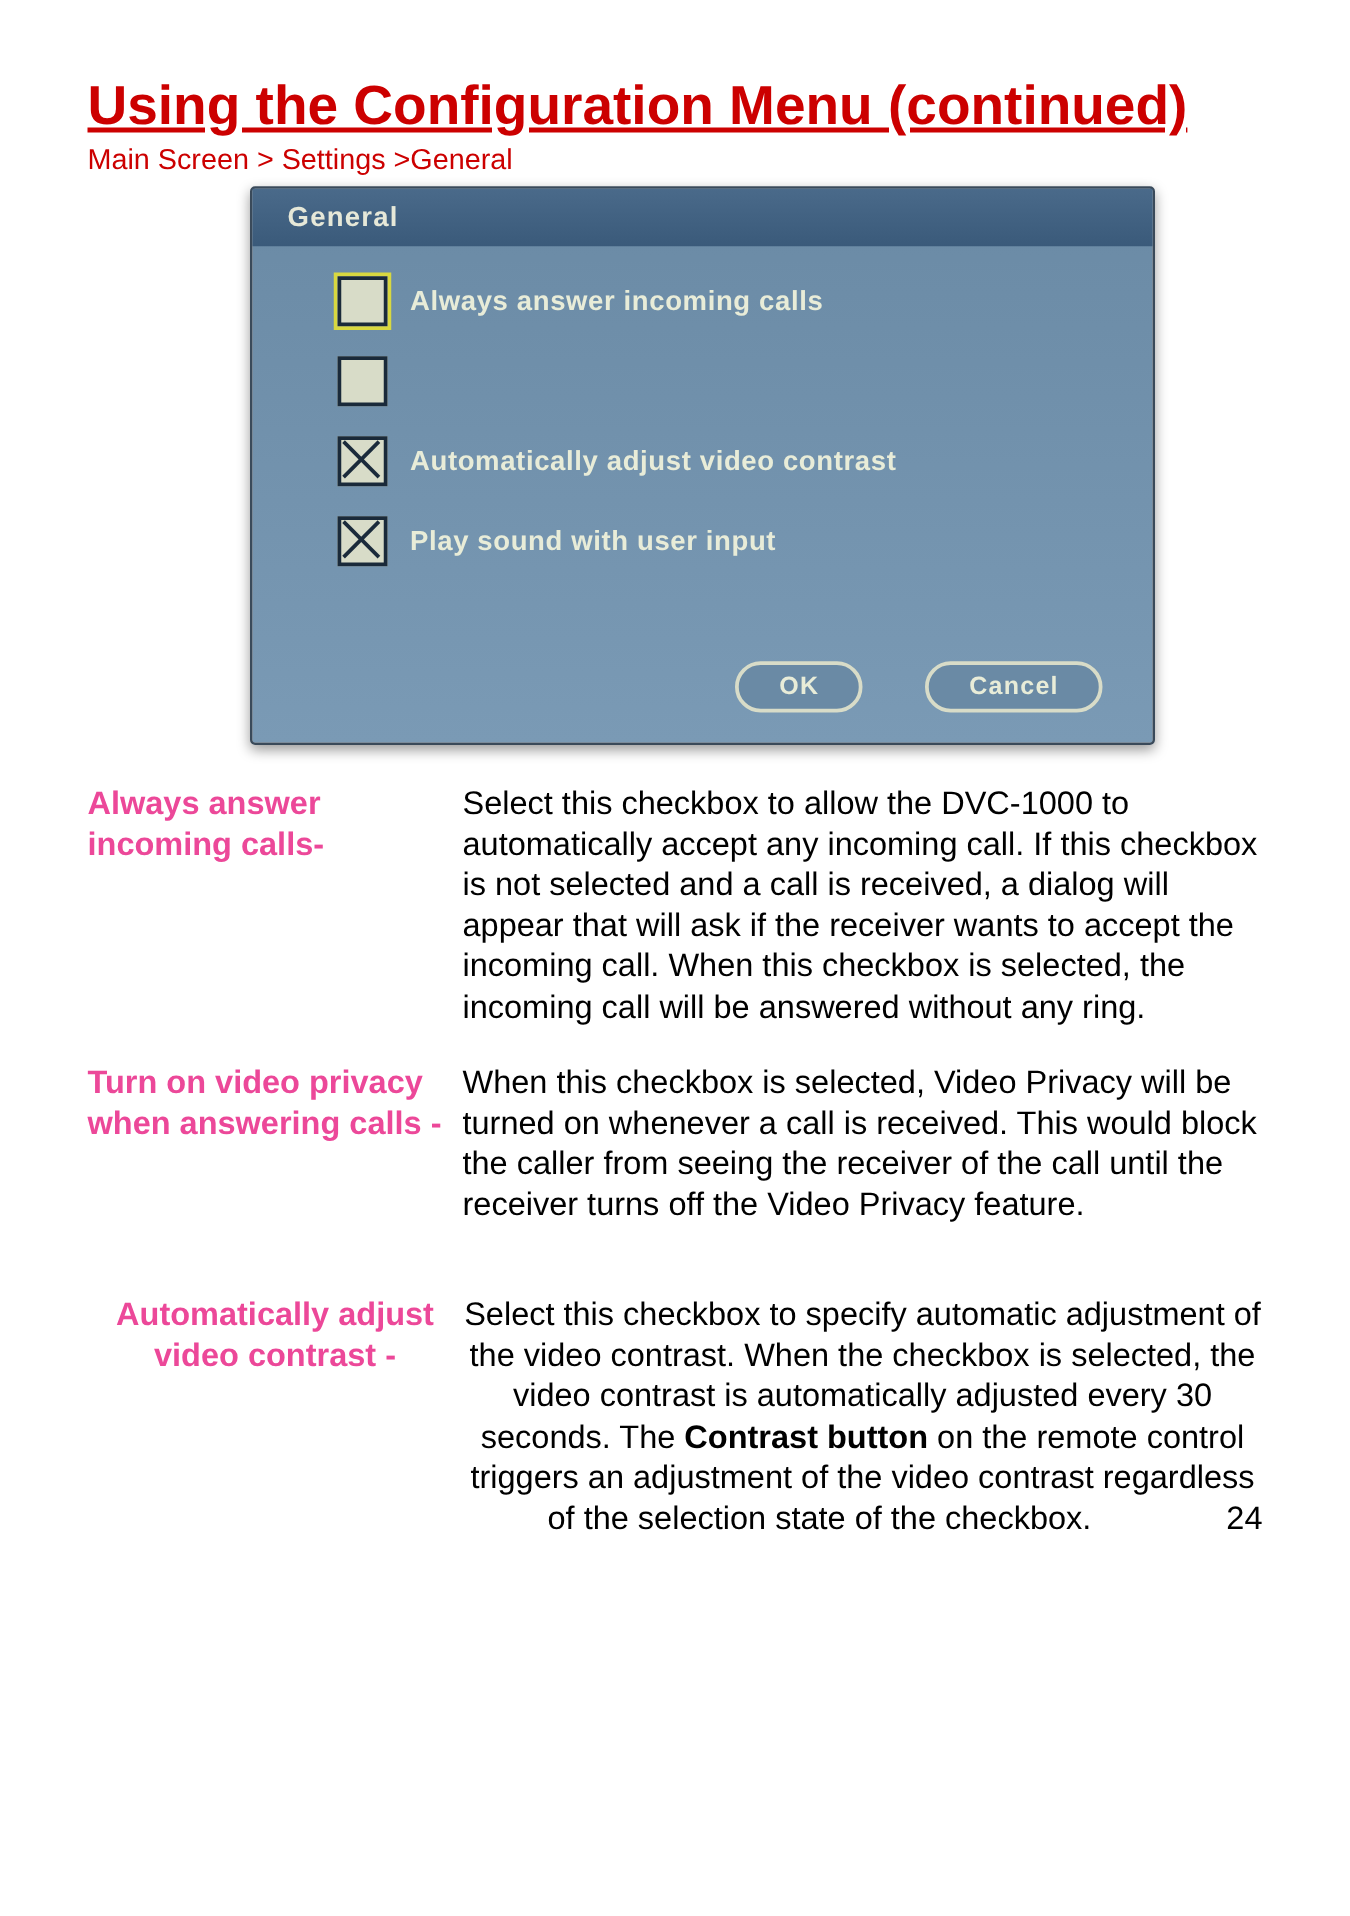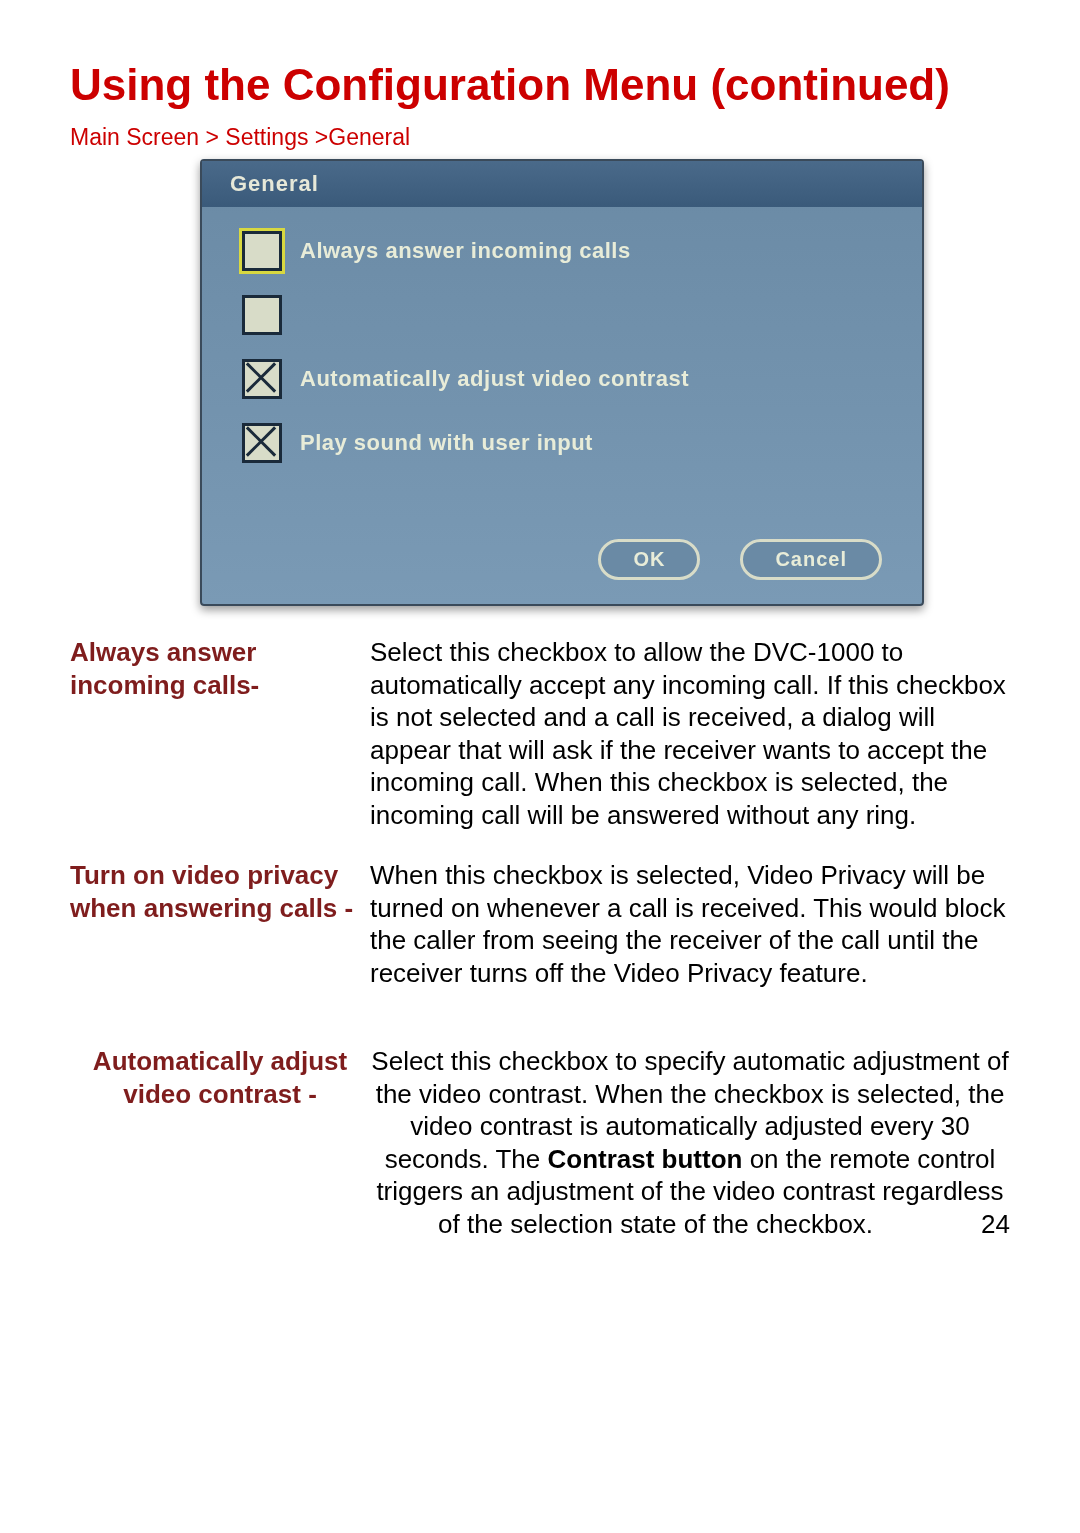--- a/index.html
+++ b/index.html
@@ -9,21 +9,22 @@
     font-family: Arial, Helvetica, sans-serif;
     width: 1080px;
   }
   .page {
     padding: 60px 70px 40px 70px;
   }
   .title {
     color: #cc0000;
     font-size: 44px;
     font-weight: bold;
-    margin-bottom: 14px;
+    margin-bottom: 4px;
+    text-decoration: underline;
   }
   .breadcrumb {
     color: #cc0000;
     font-size: 23px;
     font-weight: normal;
     margin-bottom: 8px;
   }
   .dialog-wrap {
     margin-left: 130px;
     margin-bottom: 30px;
@@ -43,20 +44,21 @@
     padding: 10px 28px;
     letter-spacing: 1px;
   }
   .dialog-body {
     padding: 24px 36px 12px 40px;
   }
   .cb-row {
     display: flex;
     align-items: center;
     margin-bottom: 24px;
+    margin-left: 28px;
   }
   .cb-box {
     width: 34px;
     height: 34px;
     border: 3px solid #1a2a3a;
     background: #d8dcc8;
     margin-right: 18px;
     position: relative;
     flex-shrink: 0;
   }
@@ -89,40 +91,40 @@
   }
   .cb-label {
     color: #e8ecd8;
     font-weight: bold;
     font-size: 22px;
     letter-spacing: 0.5px;
   }
   .dialog-buttons {
     display: flex;
     justify-content: flex-end;
-    gap: 40px;
+    gap: 50px;
     padding: 40px 40px 24px 40px;
   }
   .pill-btn {
     border: 3px solid #d8dcc8;
     background: #6a8aa5;
     color: #e8ecd8;
     font-weight: bold;
     font-size: 20px;
     padding: 6px 32px;
     border-radius: 24px;
     letter-spacing: 1px;
   }
   .desc-block {
     display: flex;
     margin-bottom: 28px;
     align-items: flex-start;
   }
   .desc-key {
-    color: #7f1d1d;
+    color: #ec4899;
     font-weight: bold;
     font-size: 26px;
     width: 300px;
     flex-shrink: 0;
     line-height: 1.25;
   }
   .desc-val {
     color: #000000;
     font-size: 26px;
     line-height: 1.25;

